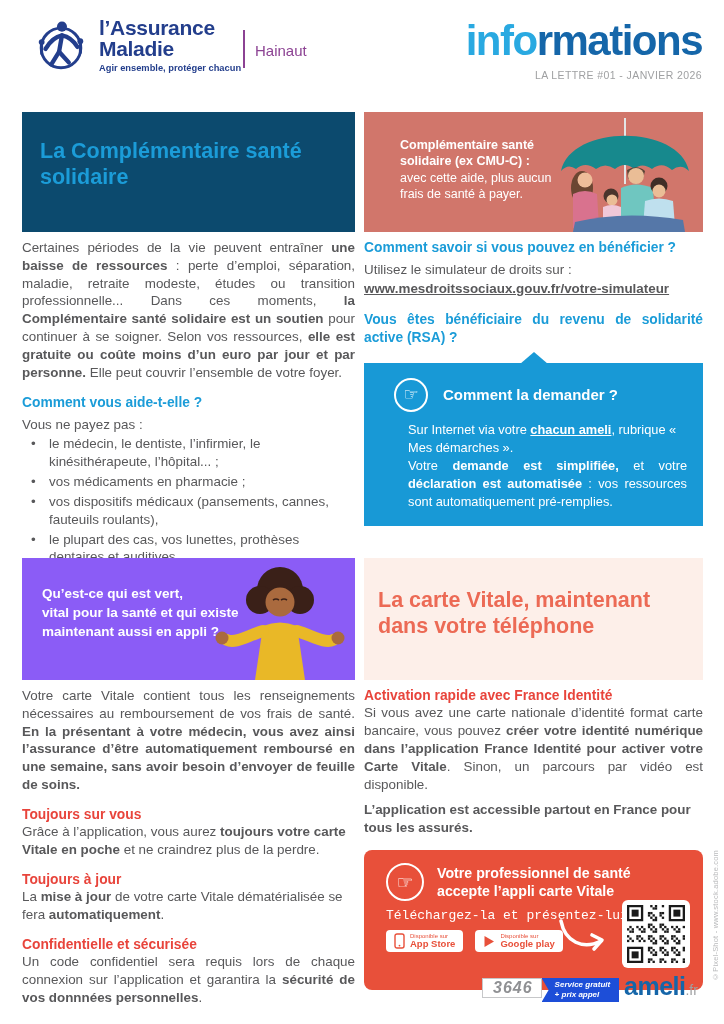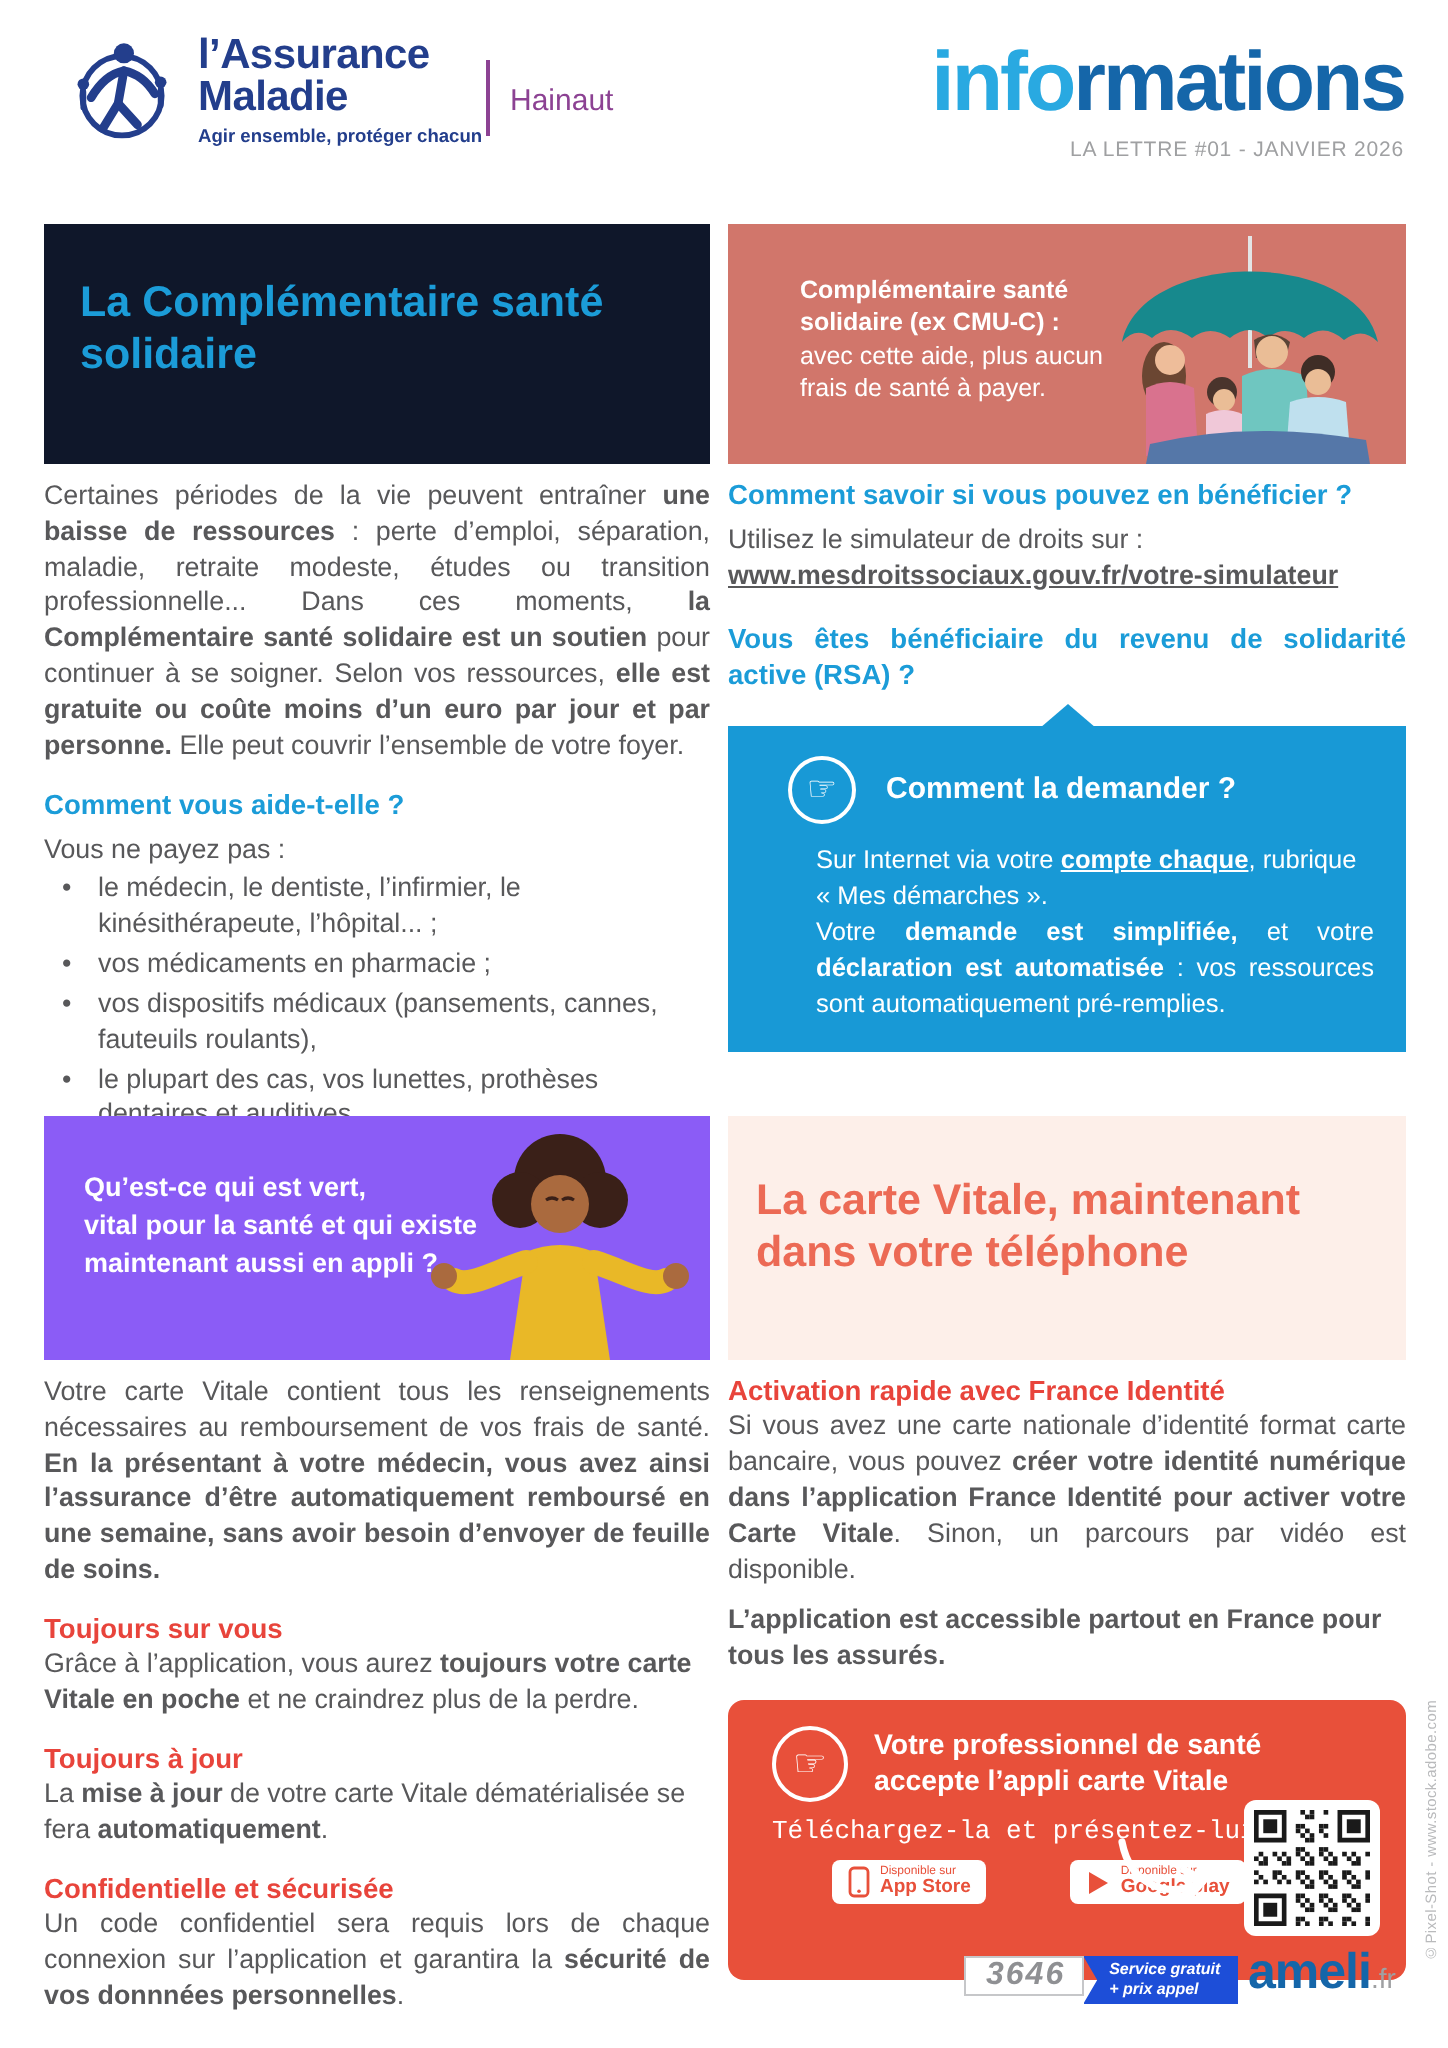--- a/index.html
+++ b/index.html
@@ -19,21 +19,21 @@
   .brand-tagline { font-size:9.3px; font-weight:bold; margin-top:4px; }
   .region-sep { position:absolute; left:243px; top:30px; height:38px; width:1.5px; background:#8c4293; }
   .region { position:absolute; left:255px; top:42px; color:#8c4293; font-size:15px; }
   .masthead { position:absolute; right:22px; top:20px; text-align:right; }
   .masthead-title { font-size:42px; font-weight:bold; letter-spacing:-1.5px; line-height:1; }
   .masthead-title .lt { color:#29a9e1; }
   .masthead-title .dk { color:#1566a9; }
   .masthead-edition { margin-top:7px; font-size:10.5px; color:#9fa0a2; letter-spacing:0.4px; }
 
   
-  .box-title-left { left:22px; top:112px; width:333px; height:120px; background:#0f172a; padding:27px 16px 0 18px; }
+  .box-title-left { left:22px; top:112px; width:333px; height:120px; background:#0c4a6e; padding:27px 16px 0 18px; }
   .box-title-left h1 { color:#1b9cd8; font-size:21.5px; font-weight:bold; line-height:1.2; }
   .banner { left:364px; top:112px; width:339px; height:120px; background:#d1766b; color:#fff; overflow:hidden; }
   .banner-copy { position:absolute; left:36px; top:25px; width:195px; font-size:12.5px; line-height:1.3; z-index:2; }
   .banner-photo { position:absolute; right:0; bottom:0; z-index:1; }
 
   
   .flow-left-1 { left:22px; top:239px; width:333px; }
   .flow-right-1 { left:364px; top:239px; width:339px; }
   .flow-left-2 { left:22px; top:687px; width:333px; }
   .flow-right-2 { left:364px; top:687px; width:339px; }
@@ -63,21 +63,21 @@
   .pink-box { left:364px; top:558px; width:339px; height:122px; background:#fdefe9; }
   .pink-box h2 { color:#ec6a55; font-size:21.5px; font-weight:bold; line-height:1.22; padding:29px 0 0 14px; }
 
   
   .promo { position:relative; margin-top:13px; background:#e8503a; border-radius:8px; color:#fff; height:140px; padding:13px 14px; }
   .promo-head { display:flex; align-items:center; gap:13px; padding-left:8px; }
   .icon-hand.red-v { width:38px; height:38px; font-size:19px; }
   .promo-title { font-weight:bold; font-size:14.2px; line-height:1.3; }
   .promo-sub { margin-top:7px; font-size:13px; padding-left:8px;font-family:Liberation Mono, monospace; }
   .badges { display:flex; gap:12px; margin-top:7px; padding-left:8px; }
-  .store-badge { background:#fff; border-radius:4px; color:#e8503a; display:flex; align-items:center; gap:5px; padding:3px 8px;margin-left:30px; }
+  .store-badge { background:#fff; border-radius:4px; color:#e8503a; display:flex; align-items:center; gap:5px; padding:3px 8px; }
   .store-pre { font-size:6px; display:block; }
   .store-name { font-size:9.5px; font-weight:bold; display:block; line-height:1.1; }
   .qr { position:absolute; right:13px; top:50px; width:68px; height:68px; background:#fff; border-radius:6px; padding:5px; }
   .qr svg { width:100%; height:100%; }
   .promo-arrow { position:absolute; right:96px; top:66px; }
   .credit { position:absolute; right:4px; top:826px; height:155px; writing-mode:vertical-rl; transform:rotate(180deg);
       font-size:7.5px; color:#b9babc; letter-spacing:0.2px; }
 
   
   .tel-badge { position:absolute; left:482px; top:978px; display:flex; align-items:flex-start; height:23px;font-style:italic; }
@@ -169,21 +169,21 @@
     <h3 class="blue">Comment savoir si vous pouvez en bénéficier ?</h3>
     <p class="body mt4">Utilisez le simulateur de droits sur :</p>
     <a class="plain-link" href="#">www.mesdroitssociaux.gouv.fr/votre-simulateur</a>
     <h3 class="blue just mt14">Vous êtes bénéficiaire du revenu de solidarité active (RSA) ?</h3>
 
     <div class="callout-blue">
       <div class="callout-head">
         <span class="icon-hand">☞</span>
         <span class="callout-title">Comment la demander ?</span>
       </div>
-      <p><span>Sur Internet via votre </span><span class="b u">compte chaque</span><span>, rubrique « Mes démarches ».</span></p>
+      <p><span>Sur Internet via votre </span><span class="b u">chacun ameli</span><span>, rubrique « Mes démarches ».</span></p>
       <p class="just"><span>Votre </span><span class="b">demande est simplifiée,</span><span> et votre </span><span class="b">déclaration est automatisée</span><span> : vos ressources sont automatiquement pré-remplies.</span></p>
     </div>
   </div>
 
   <div class="abs green-box">
     <div class="green-copy pre">Qu’est-ce qui est vert,
 vital pour la santé et qui existe
 maintenant aussi en appli ?</div>
     <svg class="green-photo" width="150" height="116" viewBox="0 0 150 116">
       <circle cx="75" cy="26" r="23" fill="#3a2018"></circle>

